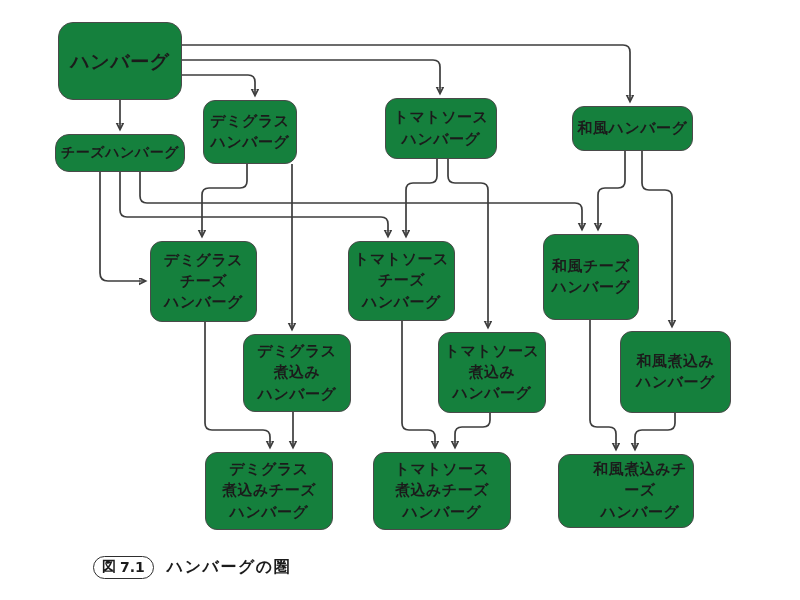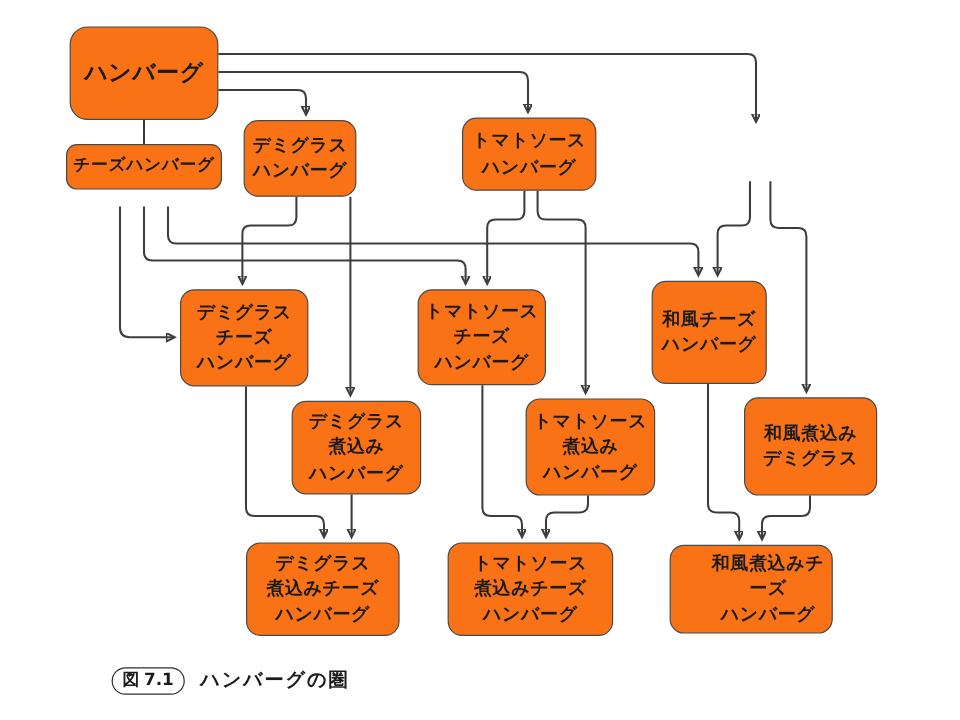--- a/index.html
+++ b/index.html
@@ -24,21 +24,21 @@
     stroke: #3d3d3d;
     stroke-width: 1.7;
   }
 
   .node {
     position: absolute;
     display: flex;
     align-items: center;
     justify-content: center;
     text-align: center;
-    background: #f97316;
+    background: #15803d;
     border: 1.7px solid #4a4a4a;
     border-radius: 12px;
     color: #1b1b1b;
     font-weight: bold;
     font-size: 15px;
     line-height: 1.42;
     white-space: pre-line;
     letter-spacing: 0.5px;
   }
   .node.root { border-radius: 15px; font-size: 19px; }
@@ -94,43 +94,44 @@
     <path marker-end="url(#arrow)" d="M642,151 V183 Q642,190 649,190 H665 Q672,190 672,197 V326"></path>
     <path marker-end="url(#arrow)" d="M205,322 V423 Q205,430 212,430 H263 Q270,430 270,437 V447"></path>
     <path marker-end="url(#arrow)" d="M293,412 V447"></path>
     <path marker-end="url(#arrow)" d="M402,321 V423 Q402,430 409,430 H428 Q435,430 435,437 V447"></path>
     <path marker-end="url(#arrow)" d="M490,413 V420 Q490,427 483,427 H462 Q455,427 455,434 V447"></path>
     <path marker-end="url(#arrow)" d="M590,320 V420 Q590,427 597,427 H609 Q616,427 616,434 V449"></path>
     <path marker-end="url(#arrow)" d="M675,413 V423 Q675,430 668,430 H642 Q635,430 635,437 V449"></path>
   </svg>
 
   <div class="node root" style="left:58px;  top:22px;  width:124px; height:78px;">ハンバーグ</div>
-  <div class="node small" style="left:55px;  top:120px; width:130px; height:38px;">チーズハンバーグ</div>
+  <div class="node small" style="left:55px;  top:134px; width:130px; height:38px;border-radius:14px;">チーズハンバーグ</div>
   <div class="node" style="left:203px; top:100px; width:94px;  height:64px;">デミグラス
 ハンバーグ</div>
   <div class="node" style="left:385px; top:98px;  width:112px; height:61px;">トマトソース
 ハンバーグ</div>
+  <div class="node" style="left:572px; top:106px; width:121px; height:45px;">和風ハンバーグ</div>
 
   <div class="node" style="left:150px; top:241px; width:107px; height:81px;">デミグラス
 チーズ
 ハンバーグ</div>
   <div class="node" style="left:348px; top:241px; width:107px; height:80px;">トマトソース
 チーズ
 ハンバーグ</div>
   <div class="node" style="left:543px; top:234px; width:96px;  height:86px;text-align:center;">和風チーズ
 ハンバーグ</div>
 
   <div class="node" style="left:243px; top:334px; width:108px; height:78px;">デミグラス
 煮込み
 ハンバーグ</div>
   <div class="node" style="left:438px; top:332px; width:108px; height:81px;">トマトソース
 煮込み
 ハンバーグ</div>
   <div class="node" style="left:620px; top:331px; width:111px; height:82px;">和風煮込み
-デミグラス</div>
+ハンバーグ</div>
 
   <div class="node" style="left:205px; top:452px; width:128px; height:78px;">デミグラス
 煮込みチーズ
 ハンバーグ</div>
   <div class="node" style="left:373px; top:452px; width:138px; height:78px;">トマトソース
 煮込みチーズ
 ハンバーグ</div>
   <div class="node" style="left:558px; top:454px; width:136px; height:74px;padding-left:28px;">和風煮込みチーズ
 ハンバーグ</div>
 

